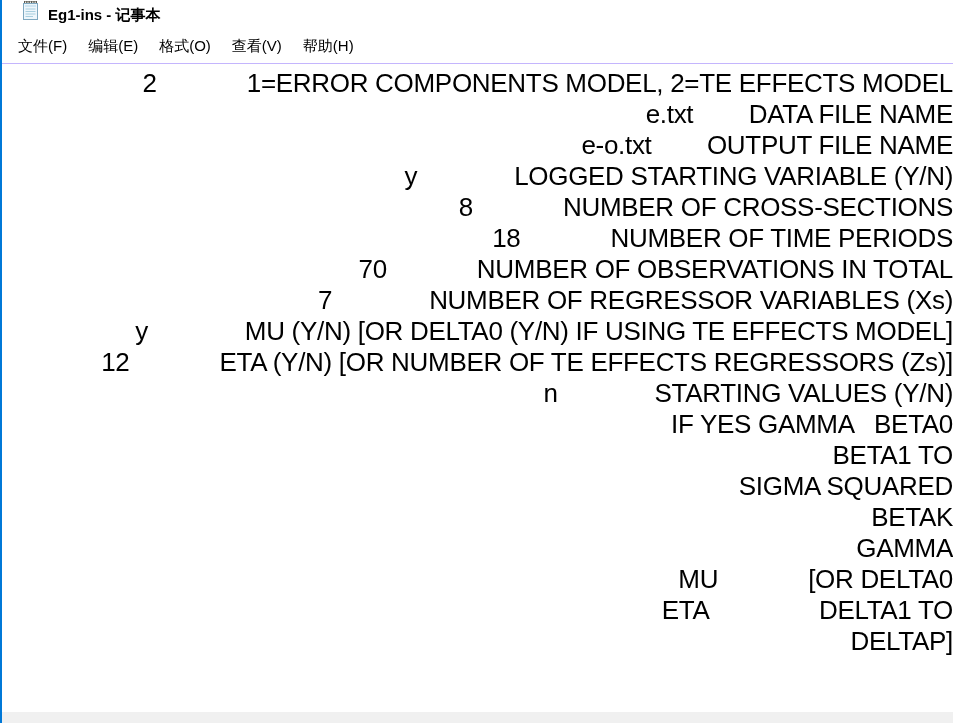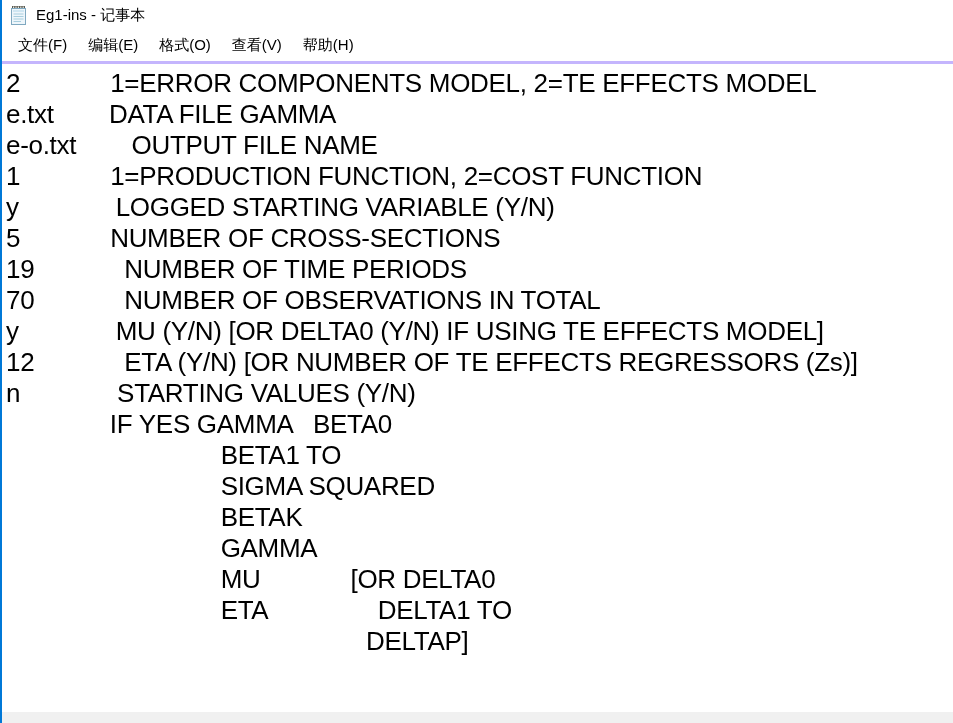--- a/index.html
+++ b/index.html
@@ -21,62 +21,63 @@
     left: 0; top: 0; bottom: 0;
     width: 2px;
     background: #0078d7;
     z-index: 10;
   }
   .title-bar {
     position: absolute;
     left: 2px; top: 0; right: 0;
     height: 30px;
     display: flex;
-    align-items: center;
-    padding-left: 6px;
+    padding-left: 18px;
     background: #ffffff;
+    font-weight: bold;
   }
   .app-icon {
     width: 21px;
     height: 21px;
     margin-right: 7px;
     flex: 0 0 auto;
   }
   .window-title {
     font-size: 15px;
     line-height: 30px;
     white-space: nowrap;
   }
   .menu-bar {
     position: absolute;
     left: 2px; top: 30px; right: 0;
     height: 34px;
     display: flex;
     align-items: center;
     padding-left: 7px;
     background: #ffffff;
-    border-bottom: 3px solid #c4b5fd;
+    border-bottom: 1px solid #c4b5fd;
     box-sizing: border-box;
     text-align: right;
   }
   .menu-item {
     font-size: 15px;
     padding: 4px 9px;
     margin-right: 3px;
     white-space: nowrap;
     cursor: default;
   }
   .editor {
     position: absolute;
     left: 2px; top: 64px; right: 0;
     bottom: 11px;
     background: #ffffff;
     overflow: hidden;
     padding: 4px 0 0 4px;
     cursor: text;
+    text-align: right;
   }
   .line {
     white-space: pre;
     font-size: 26px;
     line-height: 31px;
     letter-spacing: -0.3px;
     height: 31px;
   }
   .h-scrollbar {
     position: absolute;
@@ -114,27 +115,27 @@
   <div class="menu-bar">
     <span class="menu-item">文件(F)</span>
     <span class="menu-item">编辑(E)</span>
     <span class="menu-item">格式(O)</span>
     <span class="menu-item">查看(V)</span>
     <span class="menu-item">帮助(H)</span>
   </div>
 
   <div class="editor">
       <div class="line">2             1=ERROR COMPONENTS MODEL, 2=TE EFFECTS MODEL</div>
-      <div class="line">e.txt        DATA FILE GAMMA</div>
+      <div class="line">e.txt        DATA FILE NAME</div>
       <div class="line">e-o.txt        OUTPUT FILE NAME</div>
-      <div class="line">1             1=PRODUCTION FUNCTION, 2=COST FUNCTION</div>
       <div class="line">y              LOGGED STARTING VARIABLE (Y/N)</div>
-      <div class="line">5             NUMBER OF CROSS-SECTIONS</div>
-      <div class="line">19             NUMBER OF TIME PERIODS</div>
+      <div class="line">8             NUMBER OF CROSS-SECTIONS</div>
+      <div class="line">18             NUMBER OF TIME PERIODS</div>
       <div class="line">70             NUMBER OF OBSERVATIONS IN TOTAL</div>
+      <div class="line">7              NUMBER OF REGRESSOR VARIABLES (Xs)</div>
       <div class="line">y              MU (Y/N) [OR DELTA0 (Y/N) IF USING TE EFFECTS MODEL]</div>
       <div class="line">12             ETA (Y/N) [OR NUMBER OF TE EFFECTS REGRESSORS (Zs)]</div>
       <div class="line">n              STARTING VALUES (Y/N)</div>
       <div class="line">               IF YES GAMMA   BETA0</div>
       <div class="line">                               BETA1 TO</div>
       <div class="line">                               SIGMA SQUARED</div>
       <div class="line">                               BETAK</div>
       <div class="line">                               GAMMA</div>
       <div class="line">                               MU             [OR DELTA0</div>
       <div class="line">                               ETA                DELTA1 TO</div>

